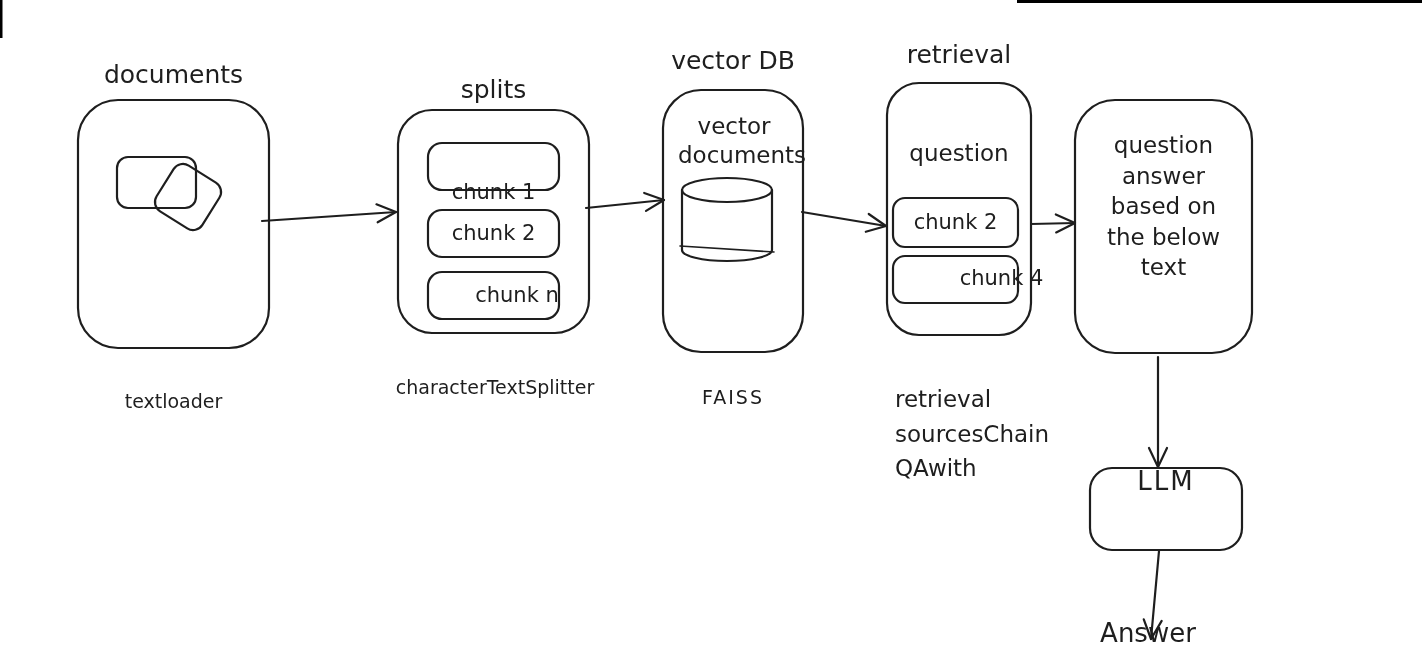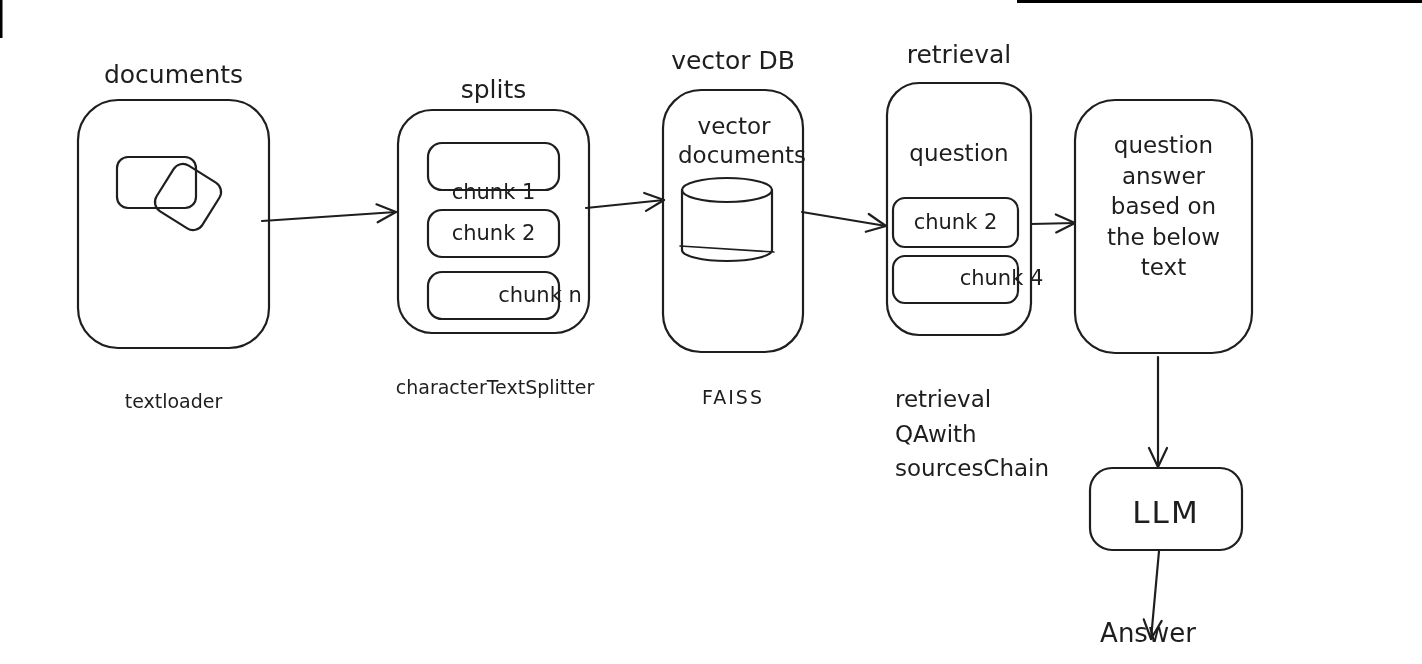--- a/index.html
+++ b/index.html
@@ -87,42 +87,42 @@
       <path d="M1159 551 L1151 639" marker-end="url(#arrowhead)"></path>
     </g>
   </svg>
 
   <div class="txt node-label" style="left:78px; top:60px; width:191px;">documents</div>
   <div class="txt node-caption" style="left:78px; top:390px; width:191px;">textloader</div>
 
   <div class="txt node-label" style="left:398px; top:75px; width:191px;">splits</div>
   <div class="txt chunk-text" style="left:428px; top:154px; width:131px;margin-top:26px;">chunk 1</div>
   <div class="txt chunk-text" style="left:428px; top:221px; width:131px;">chunk 2</div>
-  <div class="txt chunk-text" style="left:443px; top:283px; width:122px;padding-left:36px;">chunk n</div>
+  <div class="txt chunk-text" style="left:420px; top:283px; width:122px;padding-left:36px;">chunk n</div>
   <div class="txt node-caption" style="left:330px; top:376px; width:330px;">characterTextSplitter</div>
 
   <div class="txt node-label" style="left:663px; top:46px; width:140px;">vector DB</div>
   <div class="txt inner-text wrap" style="left:678px; top:112px; width:112px; line-height:1.25;">vector documents</div>
   <div class="txt node-caption" style="left:663px; top:386px; width:140px; letter-spacing:2px;">FAISS</div>
 
   <div class="txt node-label" style="left:887px; top:40px; width:144px;">retrieval</div>
   <div class="txt inner-text" style="left:887px; top:140px; width:144px;">question</div>
   <div class="txt chunk-text" style="left:893px; top:210px; width:125px;">chunk 2</div>
   <div class="txt chunk-text" style="left:893px; top:266px; width:125px;padding-left:46px;">chunk 4</div>
   <div class="txt inner-text left caption-lines" style="left:895px; top:382px; width:180px;">
     <div>retrieval</div>
+    <div>sourcesChain</div>
     <div>QAwith</div>
-    <div>sourcesChain</div>
   </div>
 
   <div class="txt inner-text prompt-lines" style="left:1075px; top:130px; width:177px;">
     <div>question</div>
     <div>answer</div>
     <div>based on</div>
     <div>the below</div>
     <div>text</div>
   </div>
 
-  <div class="txt inner-text" style="left:1090px; top:494px; width:152px; font-size:31px; letter-spacing:2px;">LLM</div>
+  <div class="txt inner-text" style="left:1090px; top:466px; width:152px; font-size:26px; letter-spacing:2px;">LLM</div>
 
   <div class="txt inner-text" style="left:1093px; top:618px; width:110px; font-size:26px;">Answer</div>
 
 </div>
 
 </body></html>

